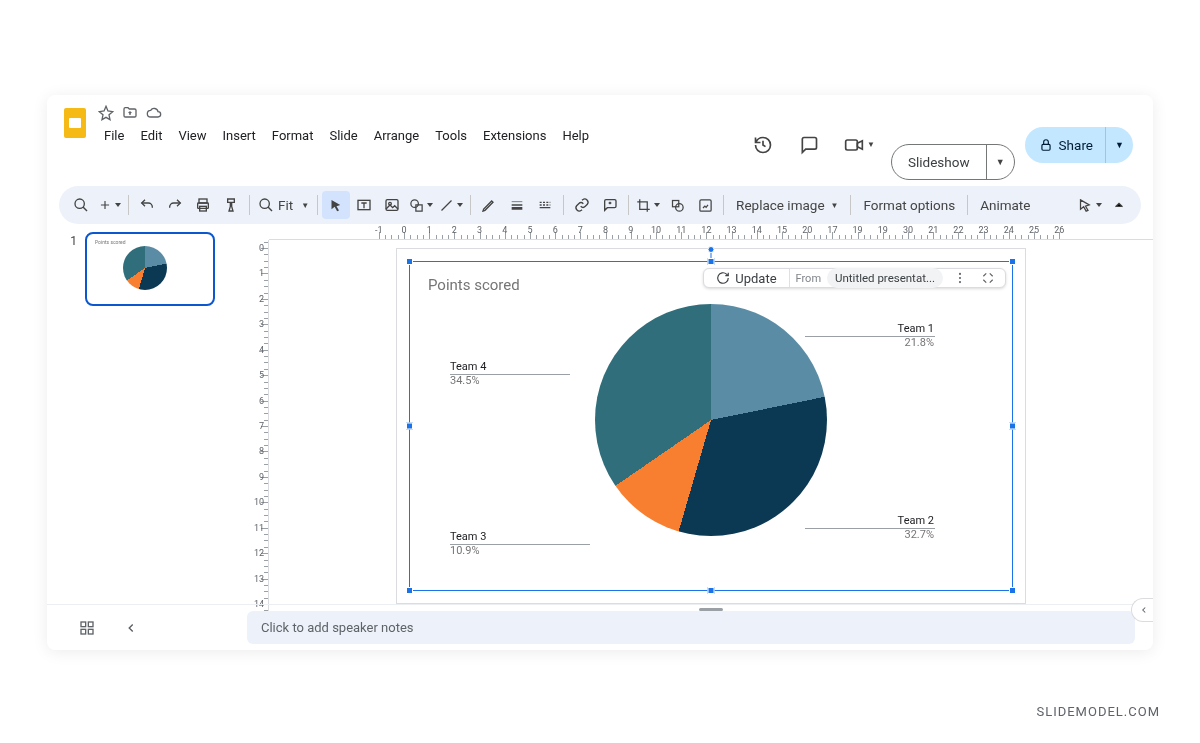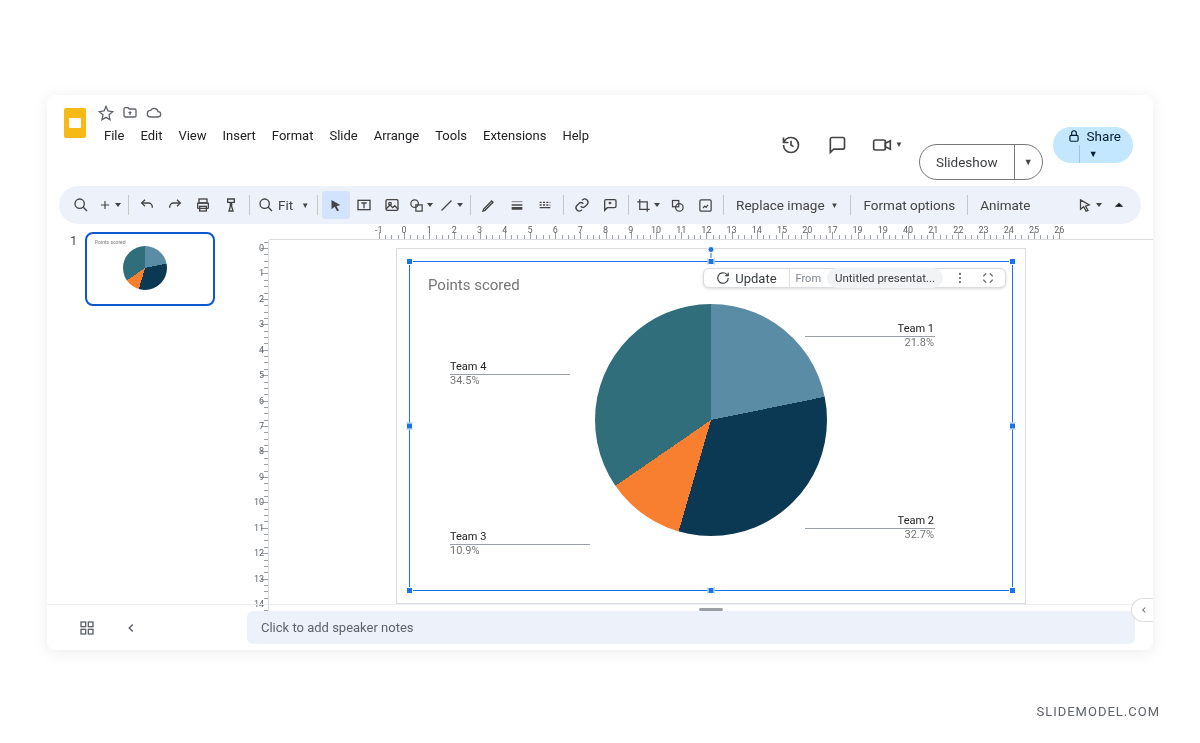--- a/index.html
+++ b/index.html
@@ -18,21 +18,21 @@
 .menu-item { font-size: 13px; color: #202124; padding: 3px 7px; border-radius: 4px; cursor: pointer; }
 .header-spacer { flex: 1; }
 .header-right { display: flex; align-items: center; gap: 10px; padding-top: 6px; padding-right: 8px; }
 .circ-btn { width: 36px; height: 36px; border-radius: 50%; display: flex; align-items: center; justify-content: center; color: #444; cursor: pointer; }
 .camera-combo { display: flex; align-items: center; border-radius: 18px; }
 .camera-combo .circ-btn { width: 34px; height: 34px; }
 .dd-caret { font-size: 8px; color: #444; margin-left: -4px; margin-right: 6px; }
 .slideshow-btn { display: flex; align-items: center; border: 1px solid #747775; border-radius: 20px; height: 36px; overflow: hidden; margin-top: 35px; }
 .slideshow-main { padding: 0 16px 0 16px; font-size: 13.5px; color: #3c4043; cursor: pointer; height: 100%; display:flex; align-items:center;}
 .slideshow-dd { width: 28px; border-left: 1px solid #747775; display:flex; align-items:center; justify-content:center; font-size: 9px; color:#444; cursor:pointer; height:100%;}
-.share-btn { display: flex; align-items: center; background: #c2e7ff; border-radius: 20px; height: 36px; overflow:hidden;flex-direction:column;}
+.share-btn { display: flex; align-items: center; background: #c2e7ff; border-radius: 20px; height: 36px; overflow:hidden;}
 .share-main { display: flex; align-items: center; gap: 6px; padding: 0 12px 0 14px; font-size: 13.5px; color: #001d35; cursor: pointer; height:100%;}
 .share-dd { width: 28px; border-left: 1px solid rgba(0,0,0,0.15); display:flex; align-items:center; justify-content:center; font-size:9px; color:#001d35; cursor:pointer; height:100%;}
 
 
 .toolbar-wrap { padding: 6px 12px 0 12px; }
 .toolbar { background: #edf2fa; border-radius: 24px; height: 38px; display: flex; align-items: center; padding: 0 8px; gap: 0px; }
 .tb-btn { min-width: 28px; height: 28px; border-radius: 4px; display:flex; align-items:center; justify-content:center; color:#444; cursor:pointer; font-size: 15px; padding: 0 3px;}
 .tb-btn.small-caret::after { content: ''; width:0; height:0; border-left:3px solid transparent; border-right:3px solid transparent; border-top:4px solid #444; margin-left:3px;}
 .tb-sep { width: 1px; height: 20px; background: #c7c7c7; margin: 0 4px; }
 .tb-text { font-size: 13.5px; color: #444; padding: 0 8px; cursor:pointer; border-radius:4px; height:28px; display:flex; align-items:center;}
@@ -448,21 +448,21 @@
             <div class="tick-h-label" style="left: 588.6px;">19</div>
             <div class="tick-h" style="left: 594.9px;"></div>
             <div class="tick-h" style="left: 601.2px;"></div>
             <div class="tick-h" style="left: 607.5px;"></div>
             <div class="tick-h major" style="left: 613.8px;"></div>
             <div class="tick-h-label" style="left: 613.8px;">19</div>
             <div class="tick-h" style="left: 620.1px;"></div>
             <div class="tick-h" style="left: 626.4px;"></div>
             <div class="tick-h" style="left: 632.7px;"></div>
             <div class="tick-h major" style="left: 639px;"></div>
-            <div class="tick-h-label" style="left: 639px;">40</div>
+            <div class="tick-h-label" style="left: 639px;">30</div>
             <div class="tick-h" style="left: 645.3px;"></div>
             <div class="tick-h" style="left: 651.6px;"></div>
             <div class="tick-h" style="left: 657.9px;"></div>
             <div class="tick-h major" style="left: 664.2px;"></div>
             <div class="tick-h-label" style="left: 664.2px;">21</div>
             <div class="tick-h" style="left: 670.5px;"></div>
             <div class="tick-h" style="left: 676.8px;"></div>
             <div class="tick-h" style="left: 683.1px;"></div>
             <div class="tick-h major" style="left: 689.4px;"></div>
             <div class="tick-h-label" style="left: 689.4px;">22</div>

